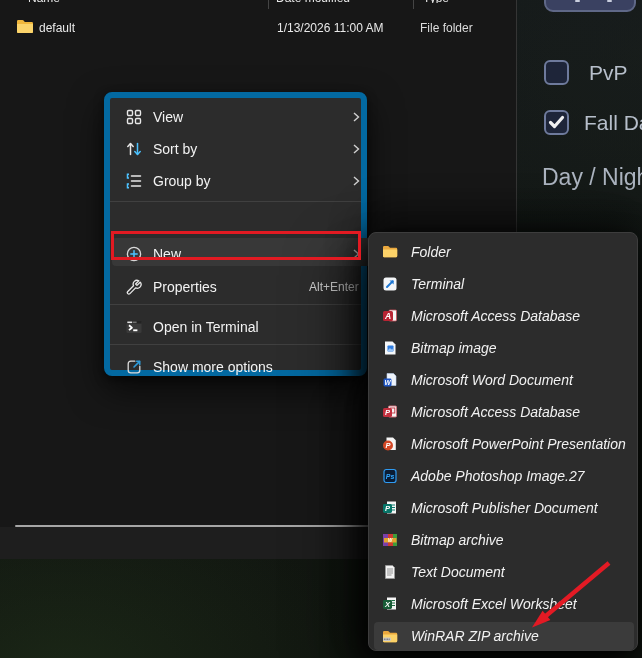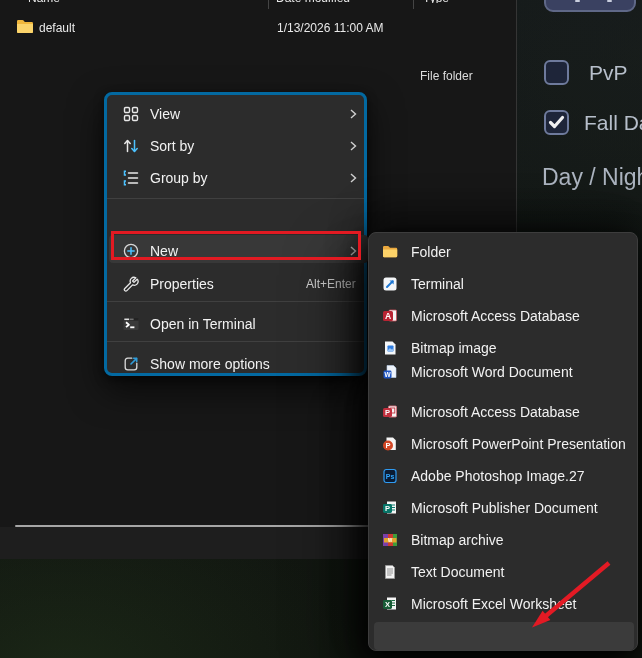--- a/index.html
+++ b/index.html
@@ -24,42 +24,42 @@
   }
   #explorer .hdrsep { position:absolute; top:0; width:1px; height:9px; background:#454545; }
   .hdrfrag { position:absolute; overflow:hidden; height:3px; top:0; }
   .hdrfrag span { position:absolute; left:0; top:-9px; font-size:12px; color:#e6e6e6; white-space:nowrap; }
   .cell { position:absolute; font-size:12px; color:#e9e9e9; white-space:nowrap; }
   #botline { position:absolute; left:15px; top:525px; width:501px; height:2px; background:#a6a6a6; border-radius:1px; }
   #botband { position:absolute; left:0; top:527px; width:517px; height:32px; background:#1e1e1e; }
   
   #cmenu {
     position:absolute; left:104px; top:92px; width:263px; height:284px;
-    background:#2c2c2c; border:3px solid #0369a1; border-radius:8px;
+    background:#2c2c2c; border:6px solid #0369a1; border-radius:8px;
     box-shadow:0 14px 34px rgba(0,0,0,.62), 0 3px 10px rgba(0,0,0,.5);
   }
   .mrow { position:absolute; left:0; width:100%; height:32px; }
   .mrow .micon { position:absolute; left:16px; top:50%; transform:translateY(-50%); width:16px; height:16px; }
   .mrow .mtext { position:absolute; left:43px; top:50%; transform:translateY(-50%); font-size:14px; color:#f2f2f2; white-space:nowrap; }
   .mrow .maccel { position:absolute; left:199px; top:50%; transform:translateY(-50%); font-size:12px; color:#cfcfcf; }
   .mrow .mchev { position:absolute; left:240px; top:50%; transform:translateY(-50%); width:12px; height:12px; }
   .msep { position:absolute; left:0; width:100%; height:1px; background:#404040; }
   #redrect {
     position:absolute; left:111px; top:231px; width:250px; height:29px;
     border:3px solid #e21a22; z-index:30;
   }
   #newhover { position:absolute; left:2px; top:140px; width:259px; height:28px; background:#383838; border-radius:4px; }
   
   #smenu {
     position:absolute; left:368px; top:232px; width:270px; height:419px;
     background:#2c2c2c; border:1px solid #3d3d3d; border-radius:8px;
     box-shadow:0 16px 40px rgba(0,0,0,.66), -8px 10px 26px rgba(0,0,0,.55), -26px 22px 60px rgba(0,0,0,.4), 0 -16px 38px rgba(0,0,0,.45);
     z-index:20;
   }
-  .srow { position:absolute; left:0; width:100%; height:32px; }
+  .srow { position:absolute; left:0; width:100%; height:32px;font-style:italic; }
   .srow .sicon { position:absolute; left:13px; top:50%; transform:translateY(-50%); width:16px; height:16px; }
   .srow .stext { position:absolute; left:42px; top:50%; transform:translateY(-50%); font-size:14px; color:#f2f2f2; white-space:nowrap; }
   #ziphover { position:absolute; left:5px; top:389px; width:260px; height:28px; background:#3b3b3b; border-radius:4px; }
   
   #topbox {
     position:absolute; left:544px; top:-22px; width:92px; height:34px;
     background:#3a4161; border:2px solid #5f6887; border-radius:9px;
   }
   .gcheck {
     position:absolute; left:544px; width:25px; height:25px;
@@ -95,21 +95,21 @@
     </div>
   <div class="hdrfrag" style="left:423px; width:40px;">
       <span>Type</span>
     </div>
   <svg class="cell" style="left:16px; top:19px;" width="18" height="15" viewBox="0 0 18 15">
     <path d="M1 2.2 Q1 1 2.2 1 L6.5 1 Q7.3 1 7.8 1.7 L8.8 3 L15.8 3 Q17 3 17 4.2 L17 12.8 Q17 14 15.8 14 L2.2 14 Q1 14 1 12.8 Z" fill="#f0b73c"></path>
     <path d="M1 4.9 L17 4.9 L17 12.8 Q17 14 15.8 14 L2.2 14 Q1 14 1 12.8 Z" fill="#fbd46b"></path>
   </svg>
   <div class="cell" style="left:39px; top:21px;">default</div>
   <div class="cell" style="left:277px; top:21px;">1/13/2026 11:00 AM</div>
-  <div class="cell" style="left:420px; top:21px; color:#dcdcdc;margin-top:48px;">File folder</div>
+  <div class="cell" style="left:420px; top:21px; color:#dcdcdc;">File folder</div>
   <div id="botline"></div>
   <div id="botband"></div>
 </div>
 
 <div id="cmenu">
   <div id="newhover"></div>
   <div class="mrow" style="top:3px;">
     <svg class="micon" viewBox="0 0 16 16">
         <g fill="none" stroke="#e8e8e8" stroke-width="1.4">
       <rect x="1.5" y="1.5" width="5" height="5" rx="1.2"></rect>
@@ -231,21 +231,21 @@
     <span class="stext">Microsoft Access Database</span>
   </div>
   <div class="srow" style="top:99px;">
     <svg class="sicon" viewBox="0 0 16 16">
       <path d="M3 1.5 L10.5 1.5 L13.5 4.5 L13.5 14.5 L3 14.5 Z" fill="#f5f7f9"></path>
       <rect x="5.5" y="5.5" width="6" height="6" rx="0.8" fill="#2f7de0"></rect>
       <path d="M5.8 10.2 L8 8 L9.4 9.4 L10.2 8.6 L11.2 10.2 L11.2 11.2 L5.8 11.2 Z" fill="#9cc6f5"></path>
     </svg>
     <span class="stext">Bitmap image</span>
   </div>
-  <div class="srow" style="top:123px;padding-left:27px;">
+  <div class="srow" style="top:131px;padding-left:27px;">
     <svg class="sicon" viewBox="0 0 16 16">
       <path d="M5 1.5 L11.5 1.5 L14 4 L14 13.5 L5 13.5 Z" fill="#eef3fa" stroke="#bcd2ef" stroke-width="0.6"></path>
       <rect x="1.5" y="6.5" width="8" height="8" rx="1.4" fill="#1f56c4"></rect>
       <text x="5.5" y="13" font-size="6.5" fill="#fff" text-anchor="middle" font-family="Liberation Sans" font-weight="bold">W</text>
     </svg>
     <span class="stext">Microsoft Word Document</span>
   </div>
   <div class="srow" style="top:163px;">
     <svg class="sicon" viewBox="0 0 16 16">
       <rect x="6.5" y="2" width="8" height="11" rx="1" fill="#f5f5f5" stroke="#d4707a" stroke-width="0.9"></rect>
@@ -311,18 +311,32 @@
       <g stroke="#1d6e41" stroke-width="1">
           <line x1="9.5" y1="4.5" x2="13" y2="4.5"></line>
           <line x1="9.5" y1="7" x2="13" y2="7"></line>
           <line x1="9.5" y1="9.5" x2="13" y2="9.5"></line>
         </g>
       <rect x="1" y="4" width="9" height="9" rx="1.4" fill="#185c37"></rect>
       <text x="5.5" y="11.2" font-size="7.5" fill="#fff" text-anchor="middle" font-family="Liberation Sans" font-weight="bold">X</text>
     </svg>
     <span class="stext">Microsoft Excel Worksheet</span>
   </div>
+  <div class="srow" style="top:387px;">
+    <svg class="sicon" viewBox="0 0 16 16">
+      <path d="M1 4.2 Q1 3 2.2 3 L5.8 3 Q6.6 3 7.1 3.7 L8 4.8 L14 4.8 Q15.2 4.8 15.2 6 L15.2 13 Q15.2 14.2 14 14.2 L2.2 14.2 Q1 14.2 1 13 Z" fill="#eaa83e"></path>
+      <path d="M1 6.5 L15.2 6.5 L15.2 13 Q15.2 14.2 14 14.2 L2.2 14.2 Q1 14.2 1 13 Z" fill="#fcd268"></path>
+      <rect x="1" y="9.5" width="8" height="3.4" rx="1.2" fill="#c9c9c9"></rect>
+      <g fill="#6a6a6a">
+          <circle cx="2.4" cy="11.2" r="0.6"></circle>
+          <circle cx="4" cy="11.2" r="0.6"></circle>
+          <circle cx="5.6" cy="11.2" r="0.6"></circle>
+          <circle cx="7.2" cy="11.2" r="0.6"></circle>
+        </g>
+    </svg>
+    <span class="stext">WinRAR ZIP archive</span>
+  </div>
 </div>
 
 <svg id="arrow" viewBox="0 0 642 658">
   <line x1="609" y1="563" x2="544" y2="617.5" stroke="#e31a24" stroke-width="4.4"></line>
   <polygon points="532,627.5 542.6,610.7 550.4,619.9" fill="#e31a24"></polygon>
 </svg>
 
 </body></html>

